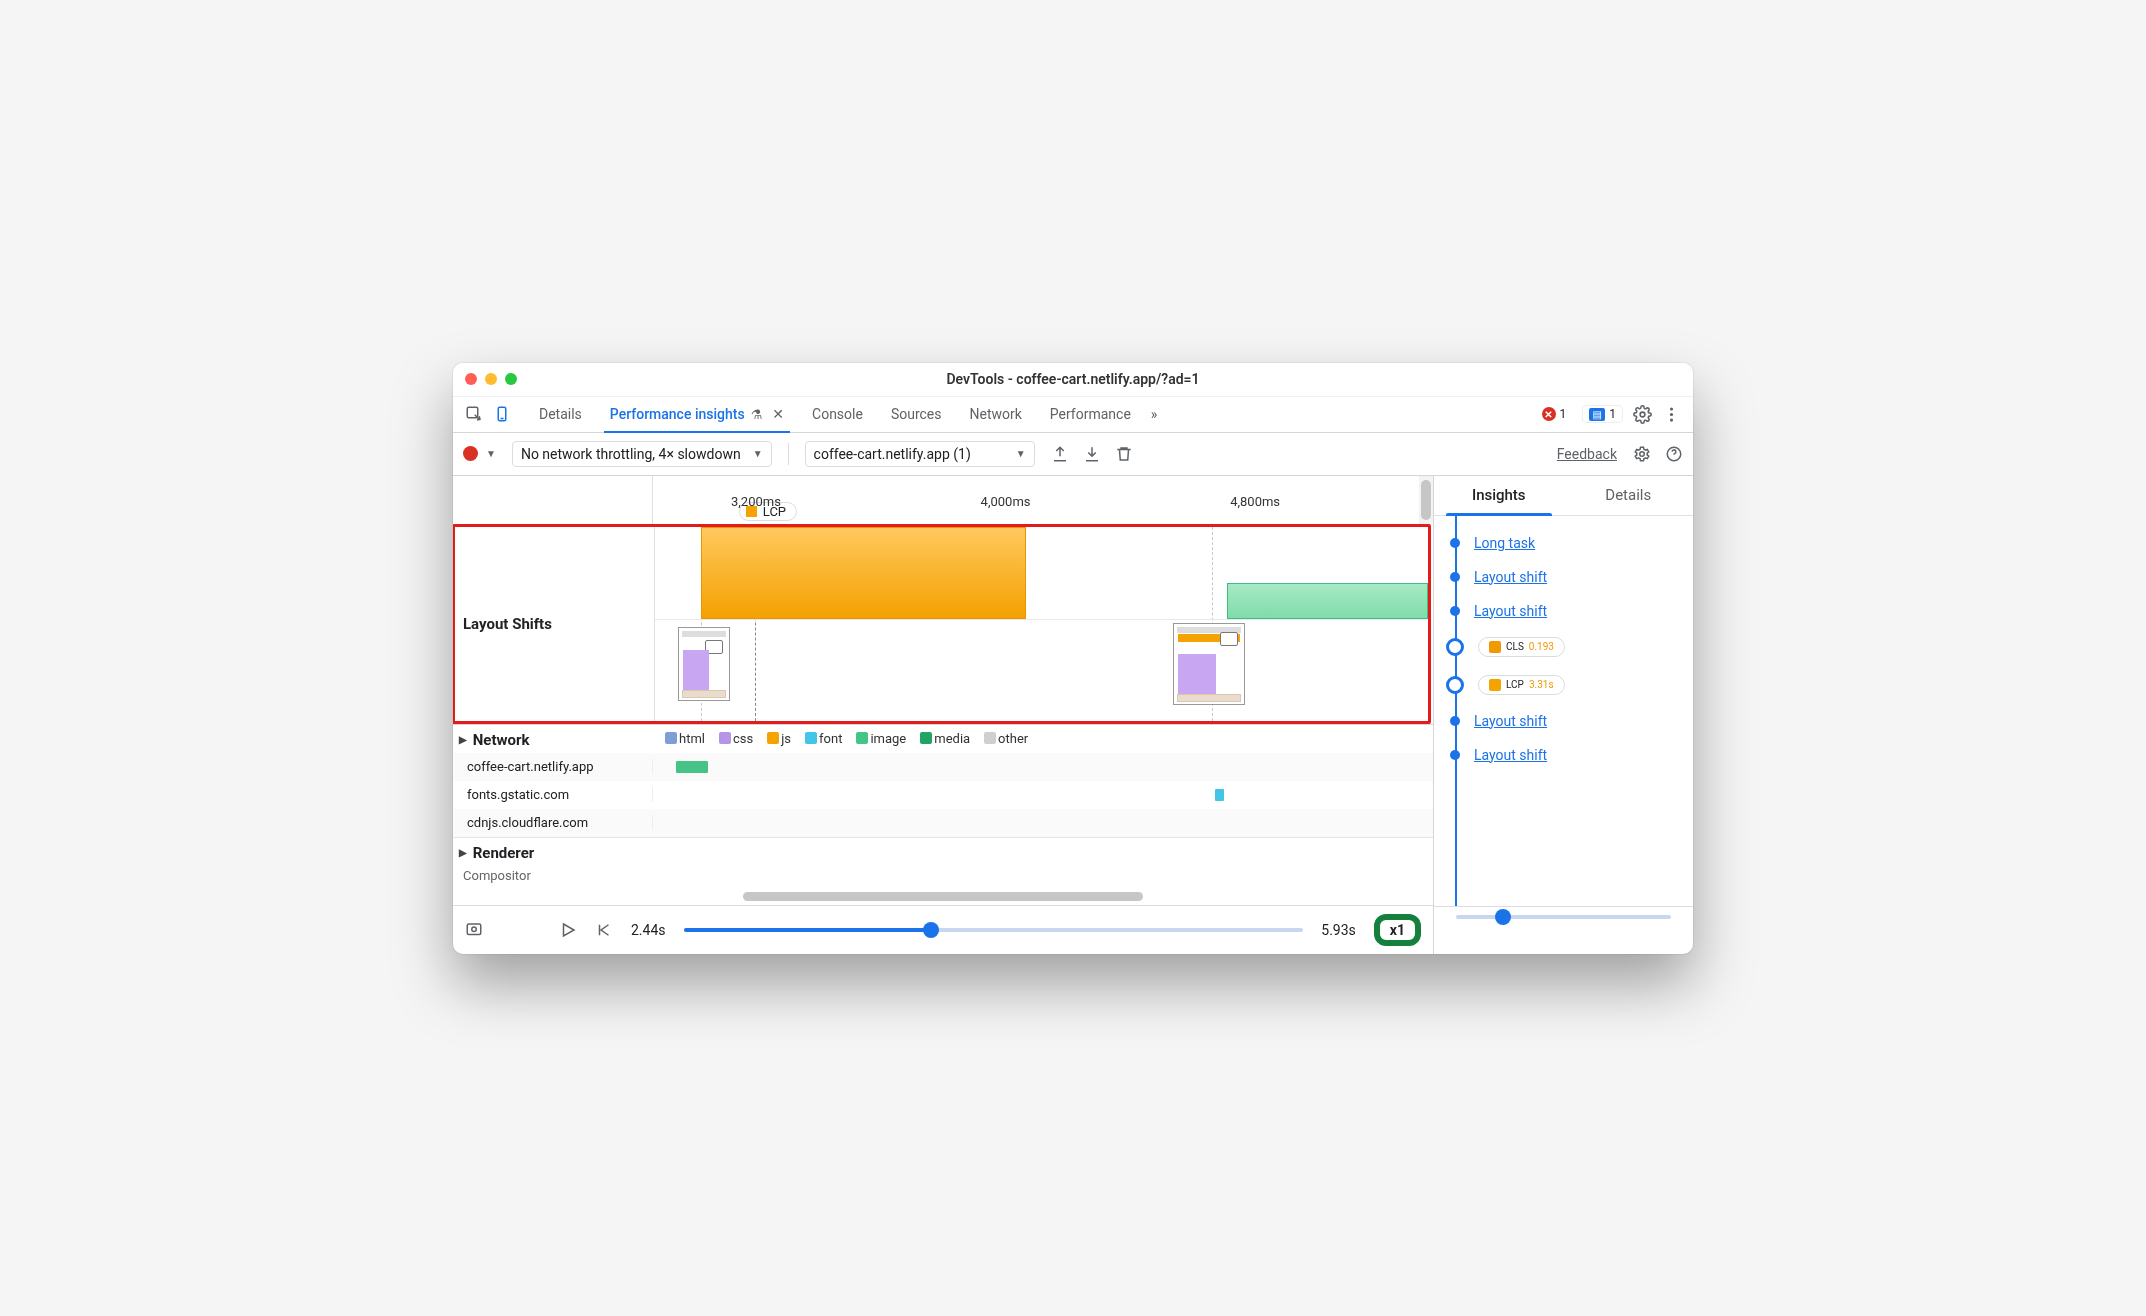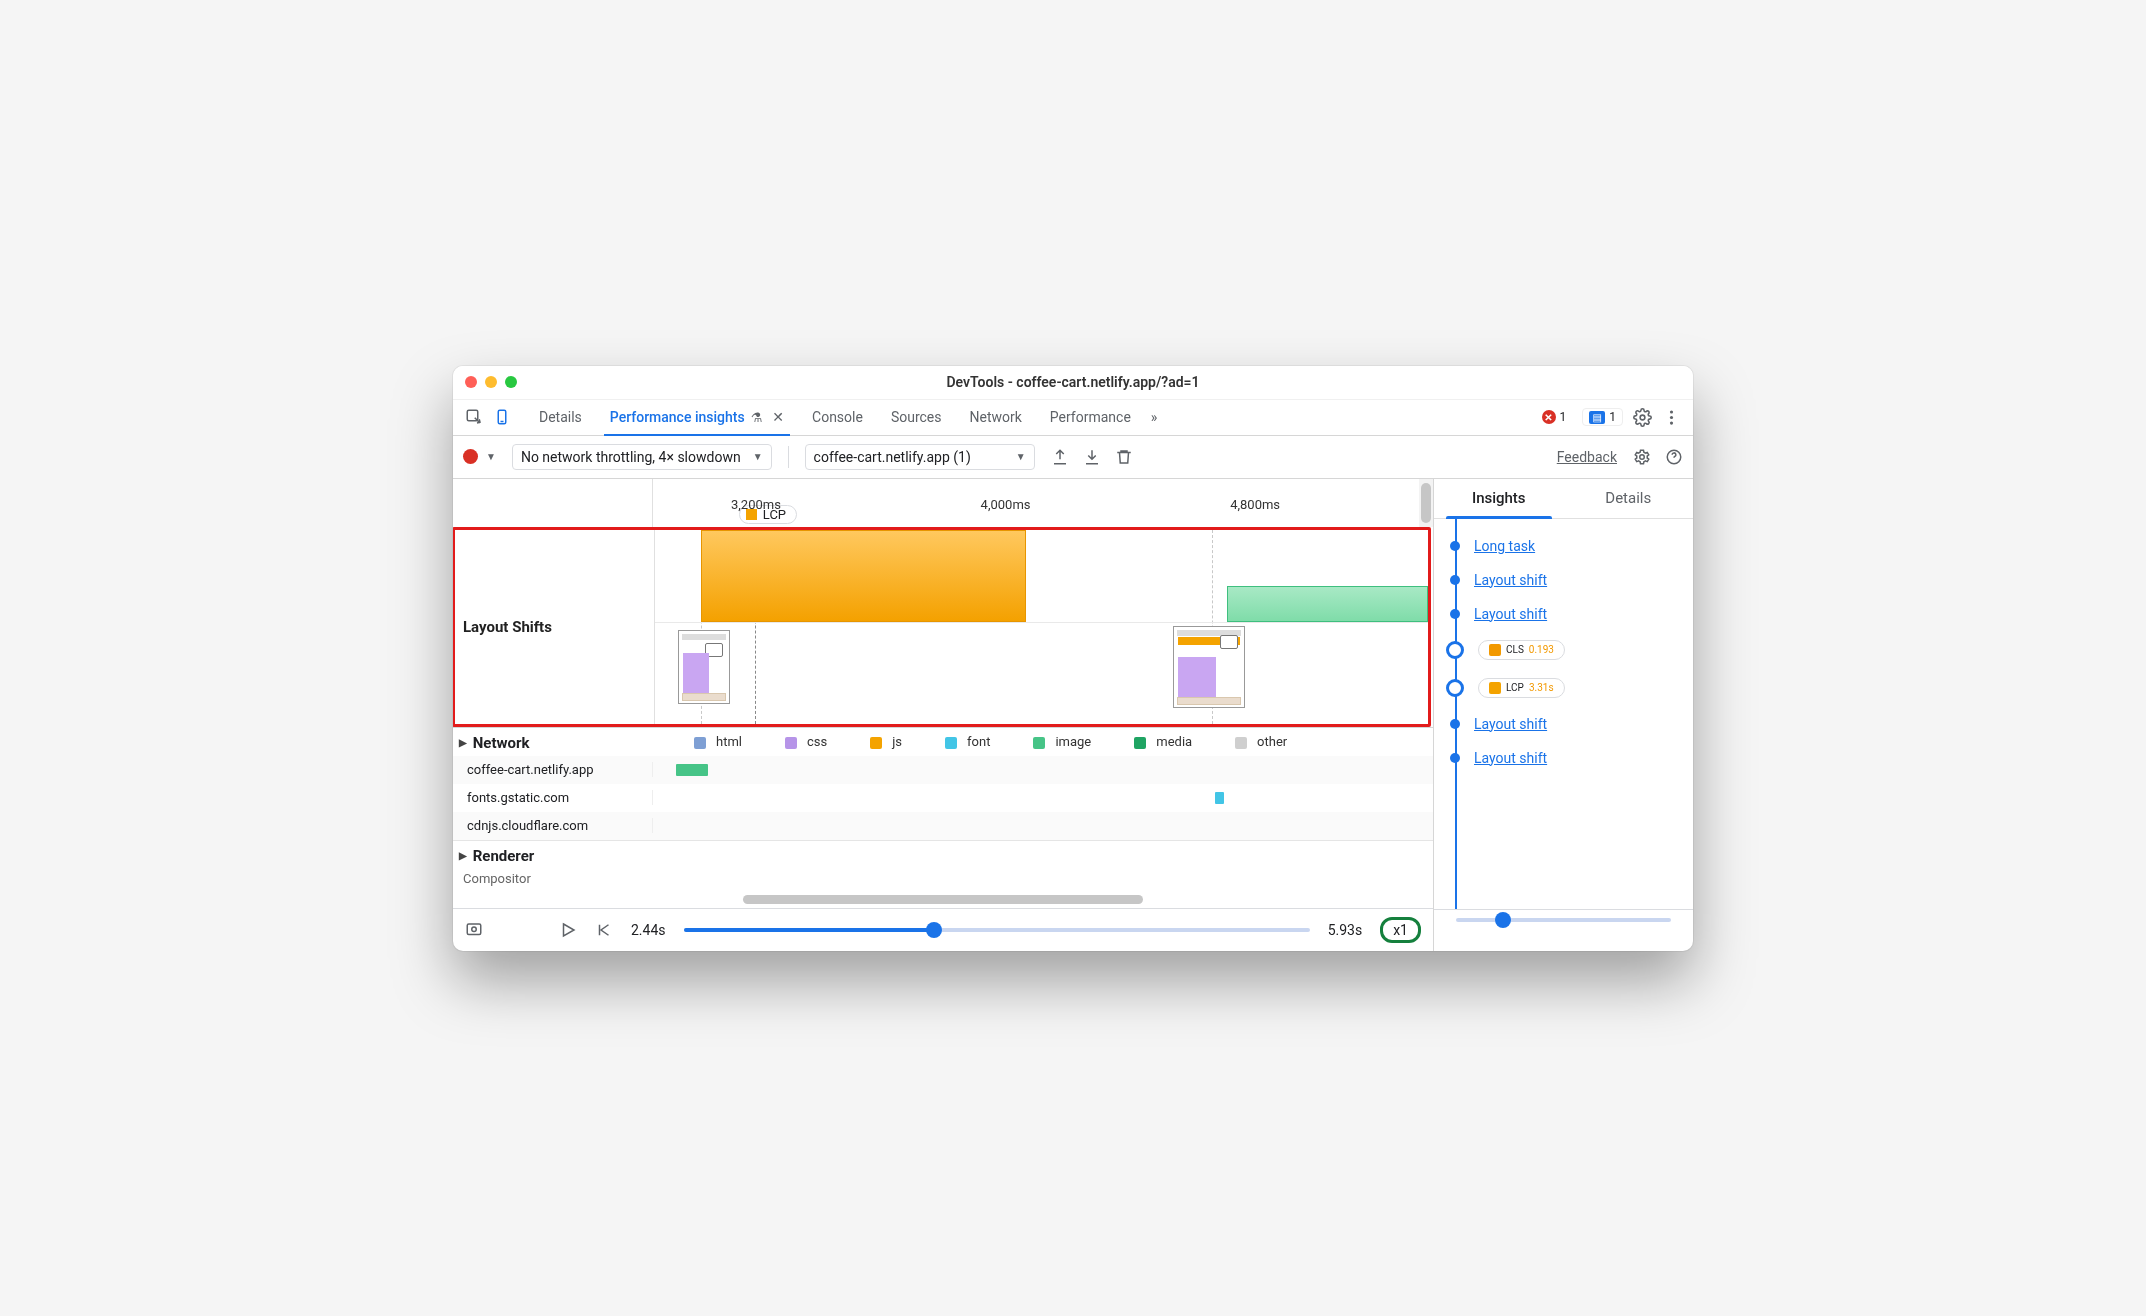--- a/index.html
+++ b/index.html
@@ -154,42 +154,42 @@
   }
   .sectitle {
     display:flex; align-items:center; gap:6px; font-weight:700; font-size:15px;
     padding:6px 8px 4px 6px;
   }
   .sectitle .tri { font-size:10px; color:#444; }
   .legend {
     position:absolute; display:flex; gap:14px; font-size:13px; align-items:center;
     left:212px; right:0; top:6px; white-space:nowrap; color:#333;
   }
-  .legend .item { display:inline-flex; gap:10px; align-items:flex-end;margin-left:29px; }
+  .legend .item { display:inline-flex; gap:2px; align-items:center; }
   .sw { width:12px;height:12px;border-radius:2px;display:inline-block; }
   .netrows { font-size:13px; }
   .netrow { display:flex; height:28px; align-items:center; }
   .netrow .labcol { width:200px; padding-left:14px; border-right:1px solid #eee;}
   .netrow .lane { flex:1; position:relative; height:100%; }
   .netrow:nth-child(odd){ background:#fafafa; }
   .chip { position:absolute; top:8px; height:12px; border-radius:1px; }
 
   .rendsec { position:relative; border-top:1px solid #e5e5e5; }
   .cutoff { color:#666; padding:2px 8px 6px 10px; }
 
   
   .bottombar {
     border-top:1px solid #dadce0; display:flex; align-items:center; gap:18px;
     padding:8px 12px; font-size:14px;
   }
   .bottombar svg { width:18px;height:18px;color:#5f6368; }
   .bbslider { flex:1; height:4px; background:#c9d6f0; border-radius:2px; position:relative; }
   .bbslider .thumbdot { position:absolute; top:50%; transform:translate(-50%,-50%); width:16px;height:16px;border-radius:50%;background:#1a73e8; }
   .bbslider .fill { position:absolute; left:0; top:0; bottom:0; background:#1a73e8; border-radius:2px; }
-  .x1 { border:3px solid #15803d; border-radius:12px; padding:2px 10px; }
+  .x1 { border:6px solid #15803d; border-radius:12px; padding:2px 10px;font-weight:bold; }
 
   
   .sidetabs { display:flex; border-bottom:1px solid #e0e0e0; height:40px; }
   .sidetabs .tab { flex:1; display:flex; align-items:center; justify-content:center; font-size:15px; color:#5f6368; cursor:pointer; position:relative;}
   .sidetabs .tab.active { color:#202124; font-weight:500; }
   .sidetabs .tab.active::after { content:""; position:absolute; left:12px;right:12px;bottom:-1px;height:3px;background:#1a73e8;border-radius:2px 2px 0 0;}
   .insightslist { padding:10px 4px 10px 14px; position:relative; overflow:hidden; height: 390px;}
   .vline { position:absolute; left:21px; top:0; bottom:0; width:2px; background:#1a73e8; }
   .irow { display:flex; align-items:center; gap:14px; padding:9px 0; position:relative; }
   .irow .node {

